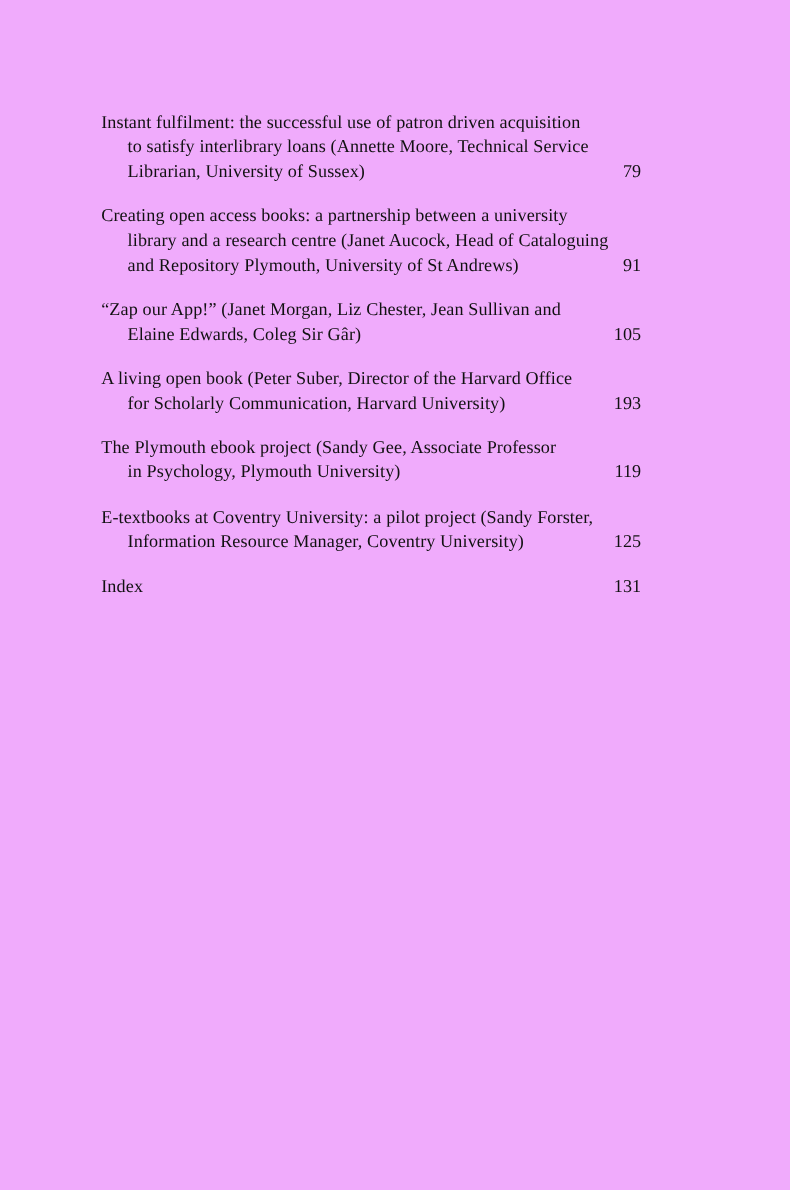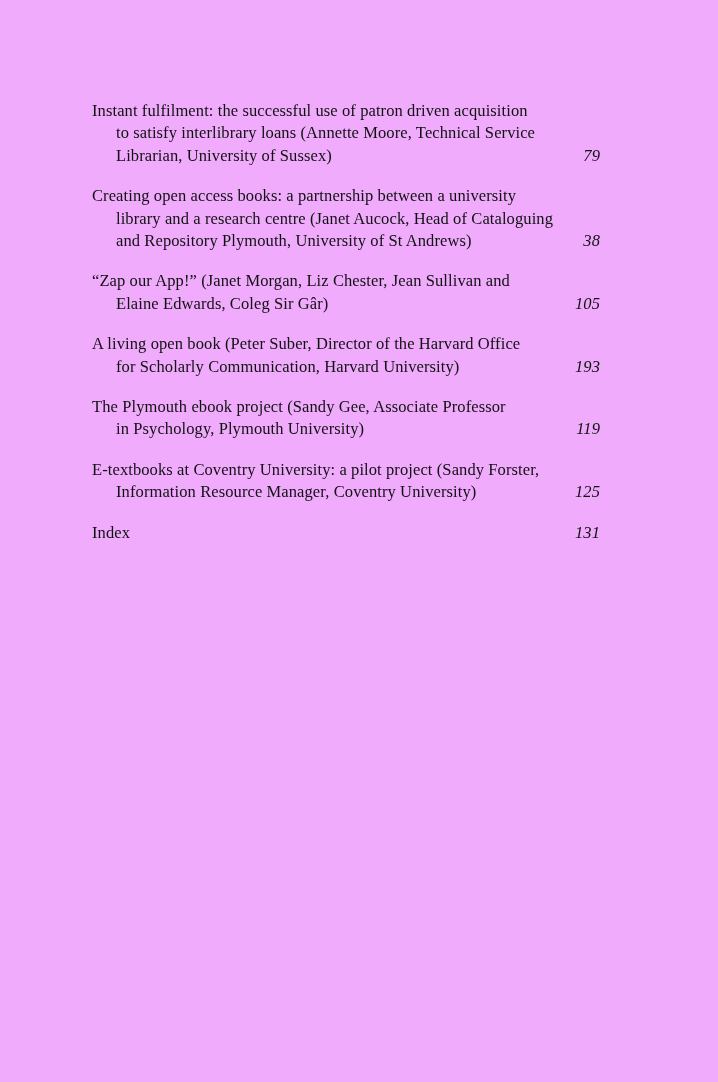--- a/index.html
+++ b/index.html
@@ -34,44 +34,43 @@
     margin-bottom: 10px;
   }
   .line {
     white-space: nowrap;
   }
   .line.indent {
     padding-left: 24px;
   }
   .pagenum {
     position: absolute;
-    right: 1px;
+    right: 18px;
     bottom: 0;
     line-height: 22.4px;
-    font-style: italic;
   }
 </style>
 </head>
 <body>
 
 <div class="page">
   <div class="toc">
 
     <div class="entry">
       <div class="line">Instant fulfilment: the successful use of patron driven acquisition</div>
       <div class="line indent">to satisfy interlibrary loans (Annette Moore, Technical Service</div>
       <div class="line indent">Librarian, University of Sussex)</div>
       <span class="pagenum">79</span>
     </div>
 
     <div class="entry">
       <div class="line">Creating open access books: a partnership between a university</div>
       <div class="line indent">library and a research centre (Janet Aucock, Head of Cataloguing</div>
       <div class="line indent">and Repository Plymouth, University of St Andrews)</div>
-      <span class="pagenum">38</span>
+      <span class="pagenum">91</span>
     </div>
 
     <div class="entry">
       <div class="line">“Zap our App!” (Janet Morgan, Liz Chester, Jean Sullivan and</div>
       <div class="line indent">Elaine Edwards, Coleg Sir Gâr)</div>
       <span class="pagenum">105</span>
     </div>
 
     <div class="entry">
       <div class="line">A living open book (Peter Suber, Director of the Harvard Office</div>

